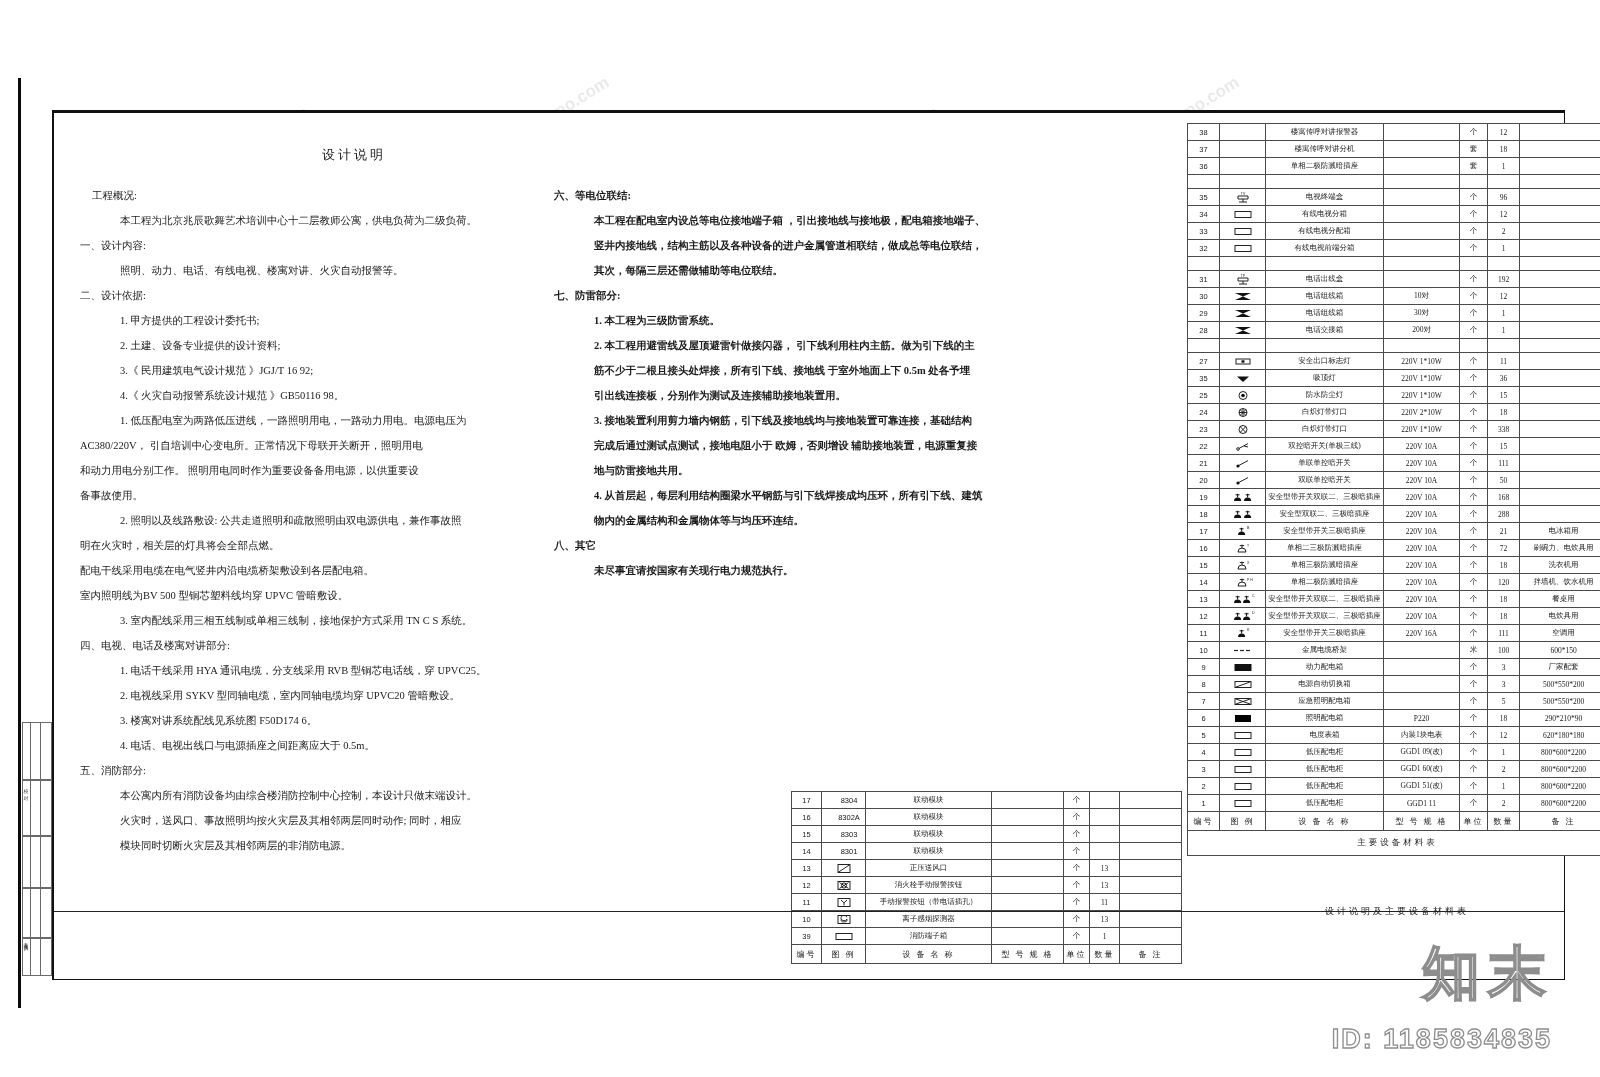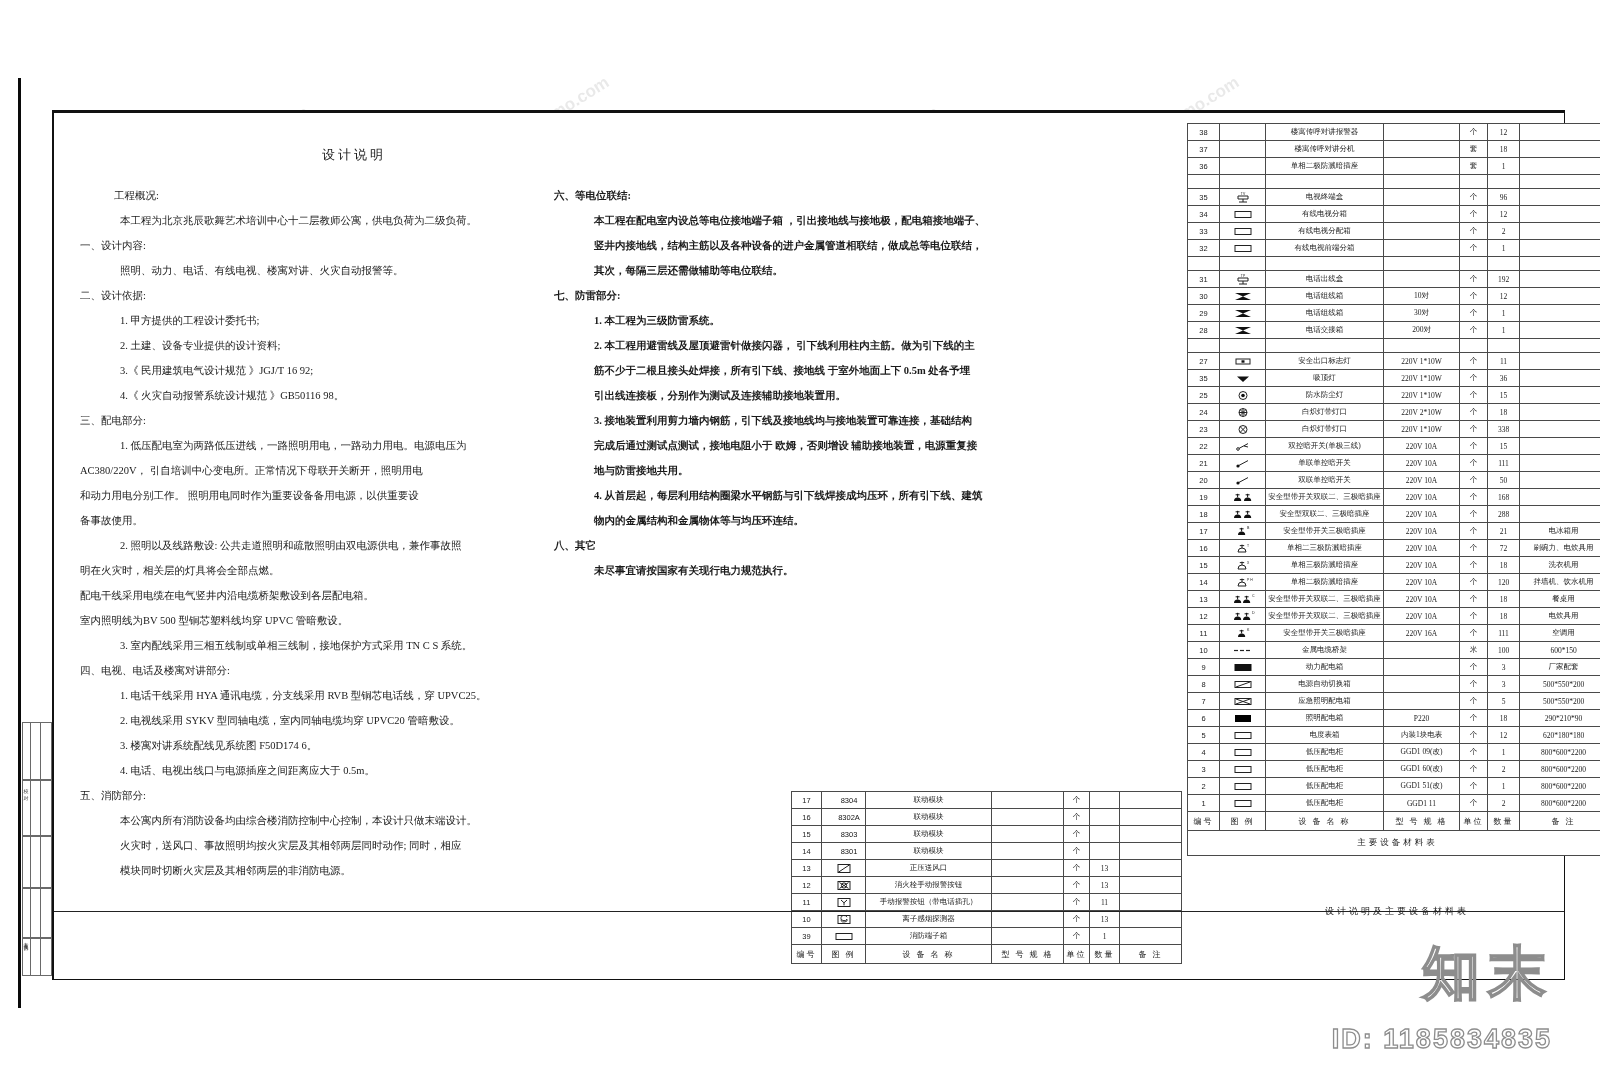--- a/index.html
+++ b/index.html
@@ -34,21 +34,21 @@
   #notes{position:absolute;left:0;top:0;width:1130px;height:866px;}
   #notes-title{
     position:absolute;left:268px;top:33px;font-size:13px;letter-spacing:3px;color:#1a1a1a;
   }
   .col{position:absolute;top:70px;}
   .col-l{left:26px;width:520px;}
   .col-r{left:500px;width:560px;font-weight:bold;}
 
   .ln{font-size:10.5px;line-height:25px;white-space:nowrap;color:#1a1a1a;}
   .lv0{margin-left:0px;}
-  .lv1{margin-left:34px;}
+  .lv1{margin-left:12px;}
   .lv2{margin-left:40px;}
   .lv3{}
 
   
   table.grid{border-collapse:collapse;table-layout:fixed;background:#fff;}
   table.grid td{
     border:1px solid #4a4a4a;
     font-size:7.5px;text-align:center;vertical-align:middle;
     padding:0;height:16px;color:#1a1a1a;overflow:hidden;white-space:nowrap;
   }
@@ -153,21 +153,20 @@
       <div class="col col-l" id="notes-left">
           <div class="ln lv1">工程概况:</div>
           <div class="ln lv2">本工程为北京兆辰歌舞艺术培训中心十二层教师公寓，供电负荷为二级负荷。</div>
           <div class="ln lv0">一、设计内容:</div>
           <div class="ln lv2">照明、动力、电话、有线电视、楼寓对讲、火灾自动报警等。</div>
           <div class="ln lv0">二、设计依据:</div>
           <div class="ln lv2">1. 甲方提供的工程设计委托书;</div>
           <div class="ln lv2">2. 土建、设备专业提供的设计资料;</div>
           <div class="ln lv2">3.《 民用建筑电气设计规范 》JGJ/T 16 92;</div>
           <div class="ln lv2">4.《 火灾自动报警系统设计规范 》GB50116 98。</div>
-          <div class="ln lv0">三、配电部分:</div>
           <div class="ln lv2">1. 低压配电室为两路低压进线，一路照明用电，一路动力用电。电源电压为</div>
           <div class="ln lv3">AC380/220V， 引自培训中心变电所。正常情况下母联开关断开，照明用电</div>
           <div class="ln lv3">和动力用电分别工作。 照明用电同时作为重要设备备用电源，以供重要设</div>
           <div class="ln lv3">备事故使用。</div>
           <div class="ln lv2">2. 照明以及线路敷设: 公共走道照明和疏散照明由双电源供电，兼作事故照</div>
           <div class="ln lv3">明在火灾时，相关层的灯具将会全部点燃。</div>
           <div class="ln lv3">配电干线采用电缆在电气竖井内沿电缆桥架敷设到各层配电箱。</div>
           <div class="ln lv3">室内照明线为BV 500 型铜芯塑料线均穿 UPVC 管暗敷设。</div>
           <div class="ln lv2">3. 室内配线采用三相五线制或单相三线制，接地保护方式采用 TN C S 系统。</div>
           <div class="ln lv0">四、电视、电话及楼寓对讲部分:</div>

